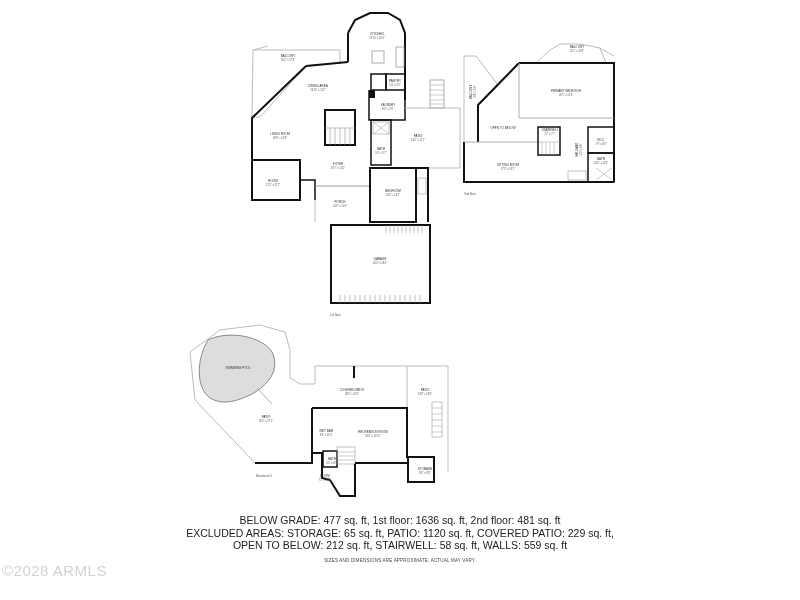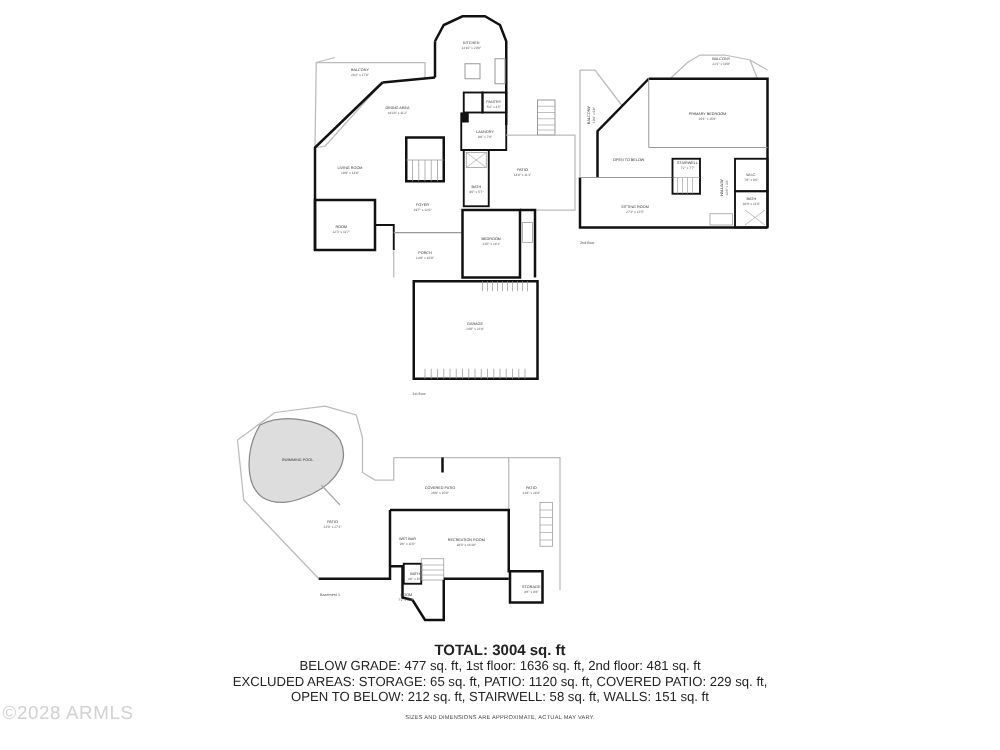--- a/index.html
+++ b/index.html
@@ -226,20 +226,19 @@
     <text class="dim" x="332" y="464">4'0" x 6'5"</text>
     <text class="lbl" x="325" y="477">ROOM</text>
     <text class="dim" x="325" y="481">7'2" x 10'0"</text>
     <text class="lbl" x="425" y="470">STORAGE</text>
     <text class="dim" x="425" y="474">8'6" x 8'8"</text>
     <text class="floorname" x="256" y="477">Basement 1</text>
   </g>
 </svg>
 
 <div class="summary">
-  <div class="total">TOTAL: 3004 sq. ft</div>
   <div class="line">BELOW GRADE: 477 sq. ft, 1st floor: 1636 sq. ft, 2nd floor: 481 sq. ft</div>
   <div class="line">EXCLUDED AREAS: STORAGE: 65 sq. ft, PATIO: 1120 sq. ft, COVERED PATIO: 229 sq. ft,</div>
-  <div class="line">OPEN TO BELOW: 212 sq. ft, STAIRWELL: 58 sq. ft, WALLS: 151 sq. ft</div>
+  <div class="line">OPEN TO BELOW: 212 sq. ft, STAIRWELL: 58 sq. ft, WALLS: 559 sq. ft</div>
   <div class="disclaimer">SIZES AND DIMENSIONS ARE APPROXIMATE, ACTUAL MAY VARY.</div>
 </div>
 
 <div class="watermark">©2028 ARMLS</div>
 
 </body></html>

